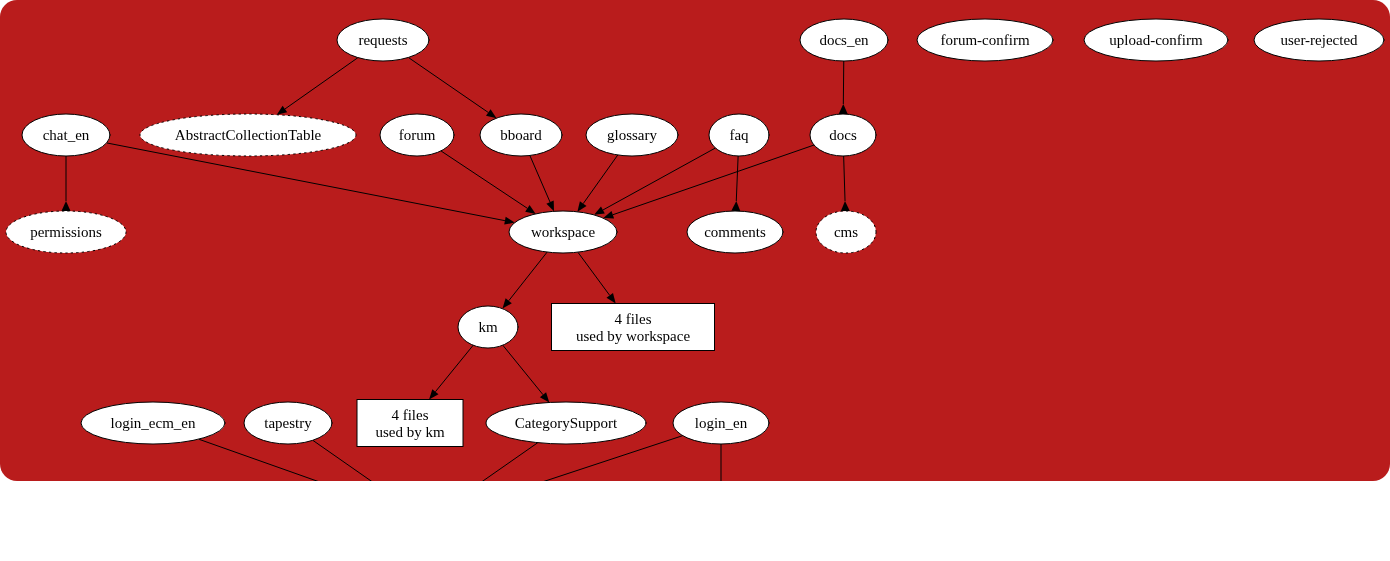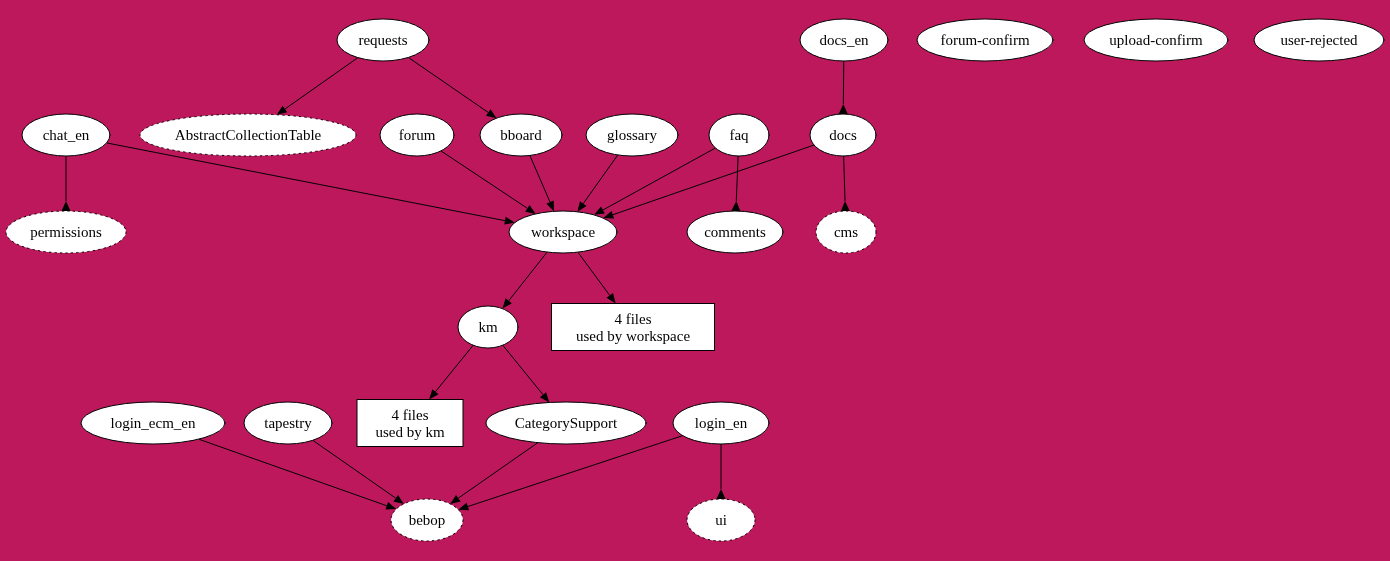--- a/index.html
+++ b/index.html
@@ -3,23 +3,24 @@
 <meta charset="utf-8">
 <style>
   html, body {
     margin: 0;
     padding: 0;
     background: #ffffff;
   }
   .canvas {
     position: relative;
     width: 1390px;
-    height: 561px;
-    background: #be185d;
+    height: 481px;
+    background: #b91c1c;
     overflow: hidden;
+    border-radius: 17px;
   }
   svg text {
     font-family: "Liberation Serif", serif;
     fill: #000000;
   }
   svg ellipse, svg rect {
     stroke-linecap: round;
   }
 </style>
 </head>

